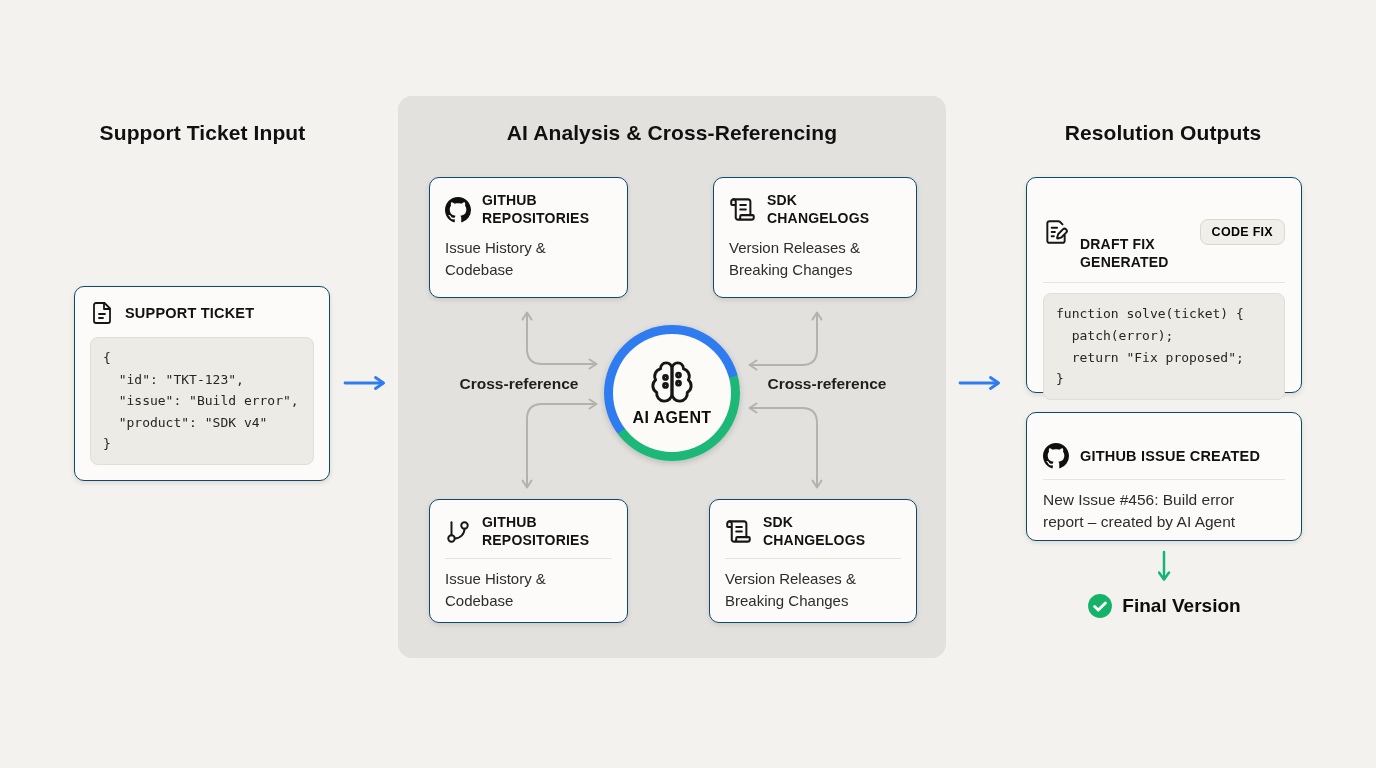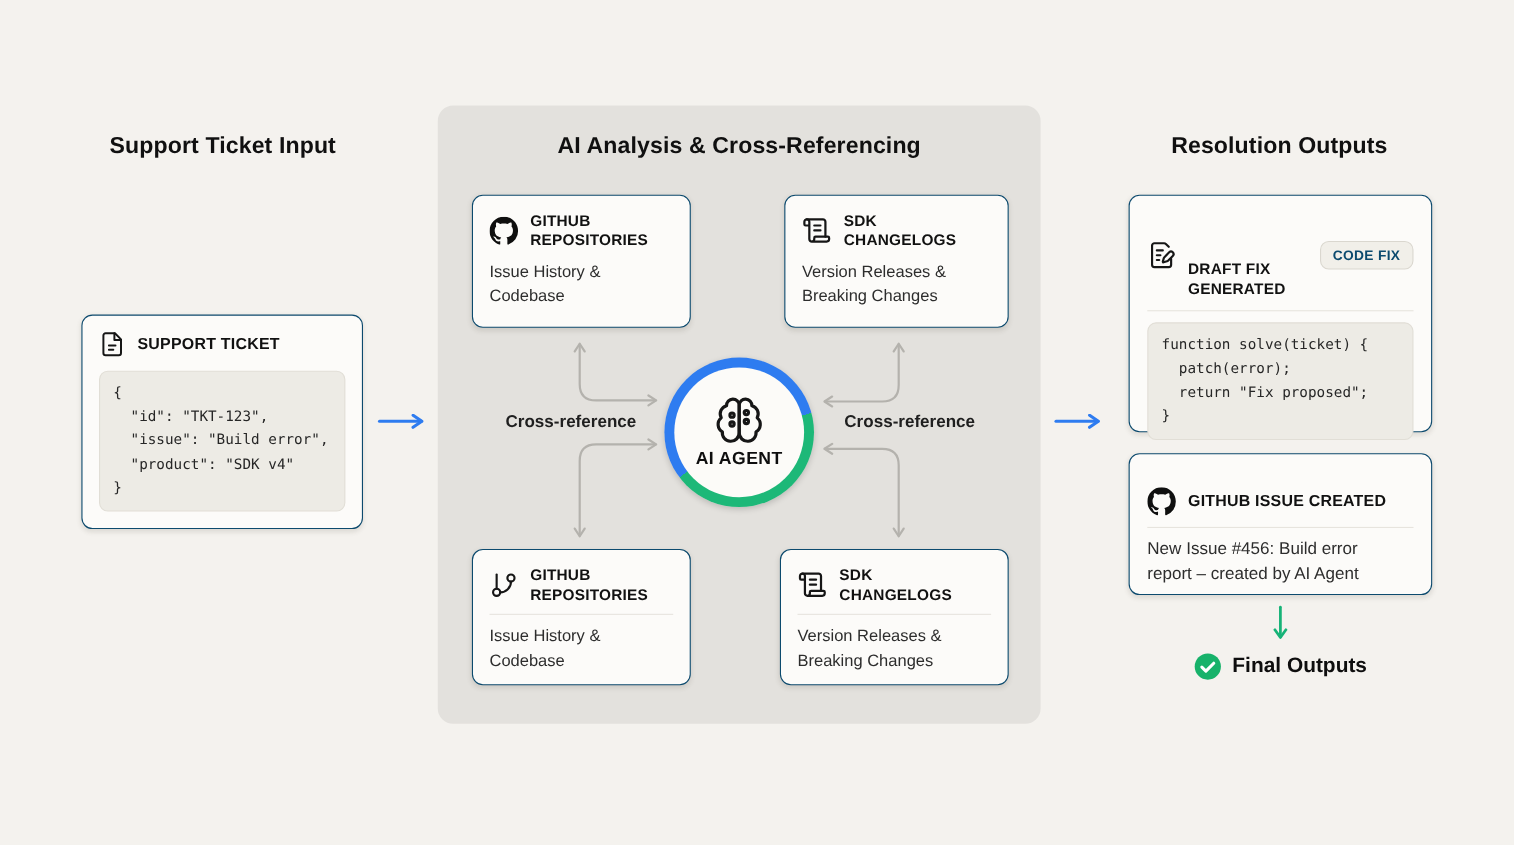--- a/index.html
+++ b/index.html
@@ -27,21 +27,21 @@
   .card-body { font-size:15px; line-height:1.45; color:#2d2d2d; }
   .divider { height:1px; background:#e7e4de; border:0; margin:9px 0; }
   .codeblock {
     background:#edebe5; border:1px solid #e1ded6; border-radius:8px;
     font-family:"DejaVu Sans Mono", monospace; font-size:13px; line-height:1.66;
     color:#262626; white-space:pre; padding:9px 12px; margin:0; overflow:hidden;
   }
   .badge {
     margin-left:auto; background:#f1efe9; border:1px solid #dad7cf; border-radius:8px;
     padding:5px 11px; font-size:12.5px; font-weight:700; letter-spacing:.3px;
-    color:#0c4a6e; white-space:nowrap;
+    color:#000000; white-space:nowrap;
   }
   .agent-ring {
     position:absolute; left:604px; top:325px; width:136px; height:136px; border-radius:50%;
     background:conic-gradient(from 233deg, #2e7cf0 0deg 202deg, #1db878 202deg 360deg);
     box-shadow:0 2px 6px rgba(0,0,0,.18);
   }
   .agent-inner {
     position:absolute; inset:9px; background:#fcfbf8; border-radius:50%;
     display:flex; flex-direction:column; align-items:center; justify-content:center; gap:4px;
   }
@@ -204,16 +204,16 @@
     </div>
     <hr class="divider" style="margin:10px 0 9px;">
     <div class="card-body" style="font-size:15.5px; max-width:235px;">New Issue #456: Build error report – created by AI Agent</div>
   </div>
 
   <div class="final-row">
     <svg class="ic" width="26" height="26" viewBox="0 0 24 24">
       <circle cx="12" cy="12" r="11" fill="#17b26a"></circle>
       <path d="M7 12.4 L10.4 15.8 L17 9.2" fill="none" stroke="#ffffff" stroke-width="2.6" stroke-linecap="round" stroke-linejoin="round"></path>
     </svg>
-    <span class="final-label">Final Outputs</span>
+    <span class="final-label">Final Version</span>
   </div>
 
 </div>
 
 </body></html>

